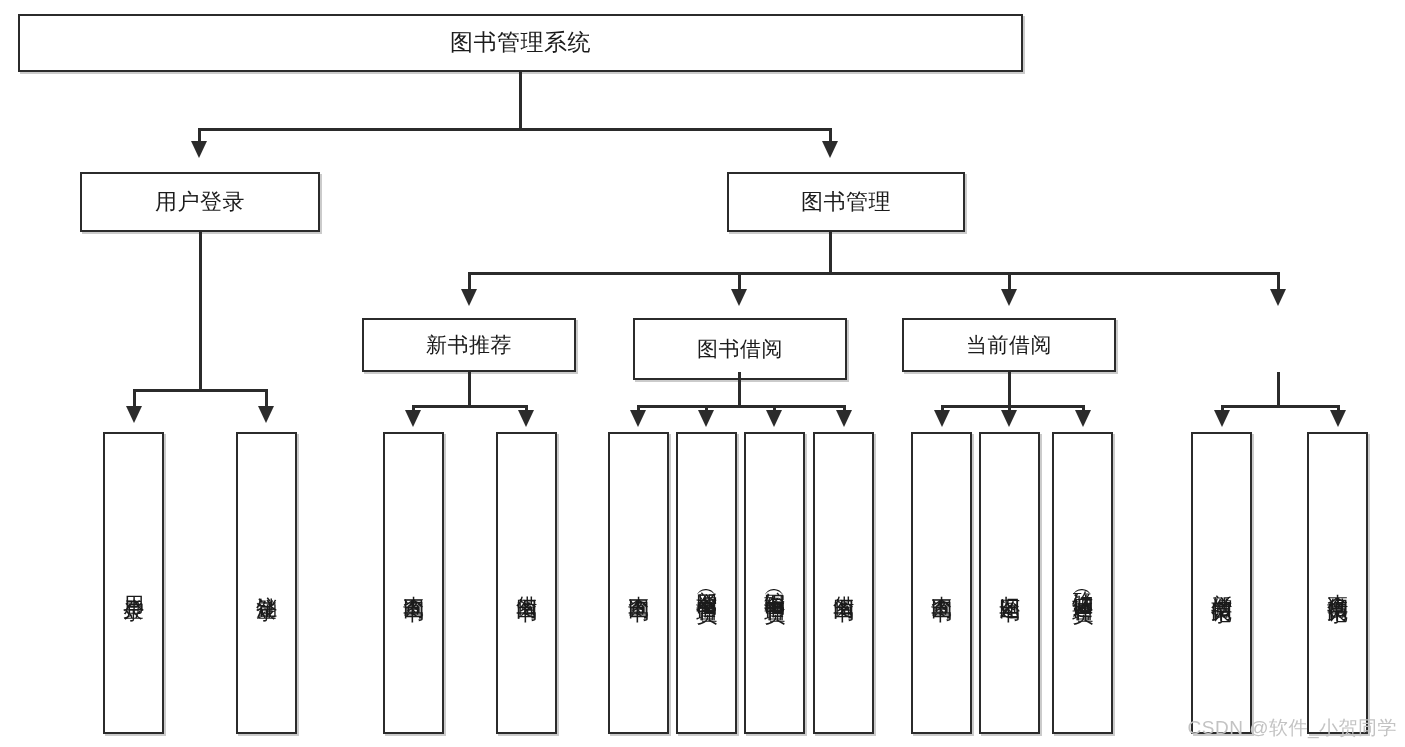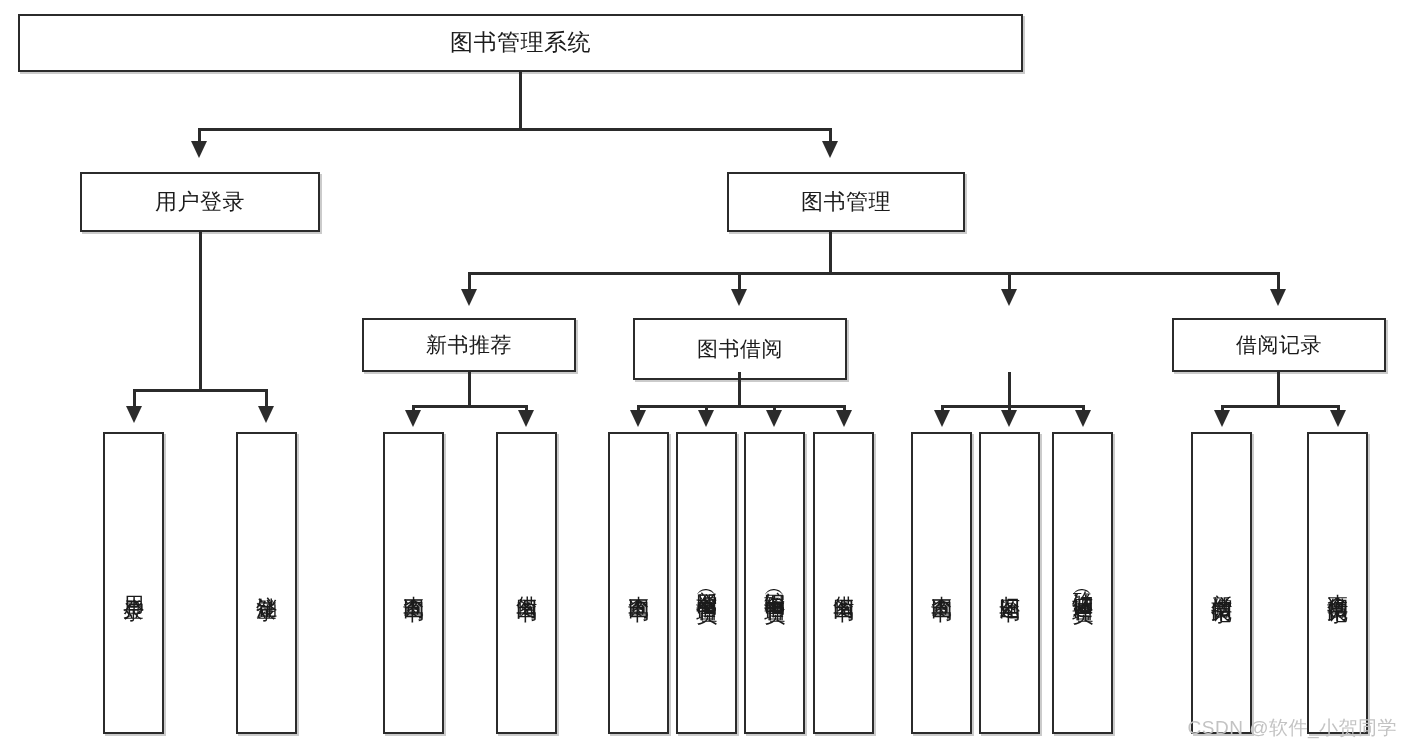--- a/index.html
+++ b/index.html
@@ -120,22 +120,22 @@
   <div class="arw" style="left:1001px;top:289px;"></div>
   <div class="ln v" style="left:1277px;top:272px;height:22px;"></div>
   <div class="arw" style="left:1270px;top:289px;"></div>
 
   <div class="node lvl2" style="left:362px;top:318px;width:214px;height:54px;">
     <span class="lbl">新书推荐</span>
   </div>
   <div class="node lvl2" style="left:633px;top:318px;width:214px;height:62px;">
     <span class="lbl">图书借阅</span>
   </div>
-  <div class="node lvl2" style="left:1172px;top:318px;width:214px;height:54px;">
-    <span class="lbl">借阅记录</span>
+  <div class="node lvl2" style="left:902px;top:318px;width:214px;height:54px;">
+    <span class="lbl">当前借阅</span>
   </div>
 
   <div class="ln v" style="left:468px;top:372px;height:35px;"></div>
   <div class="ln h" style="left:412px;top:405px;width:115px;"></div>
   <div class="ln v" style="left:412px;top:405px;height:8px;"></div>
   <div class="arw" style="left:405px;top:410px;"></div>
   <div class="ln v" style="left:525px;top:405px;height:8px;"></div>
   <div class="arw" style="left:518px;top:410px;"></div>
 
   <div class="ln v" style="left:738px;top:372px;height:35px;"></div>

